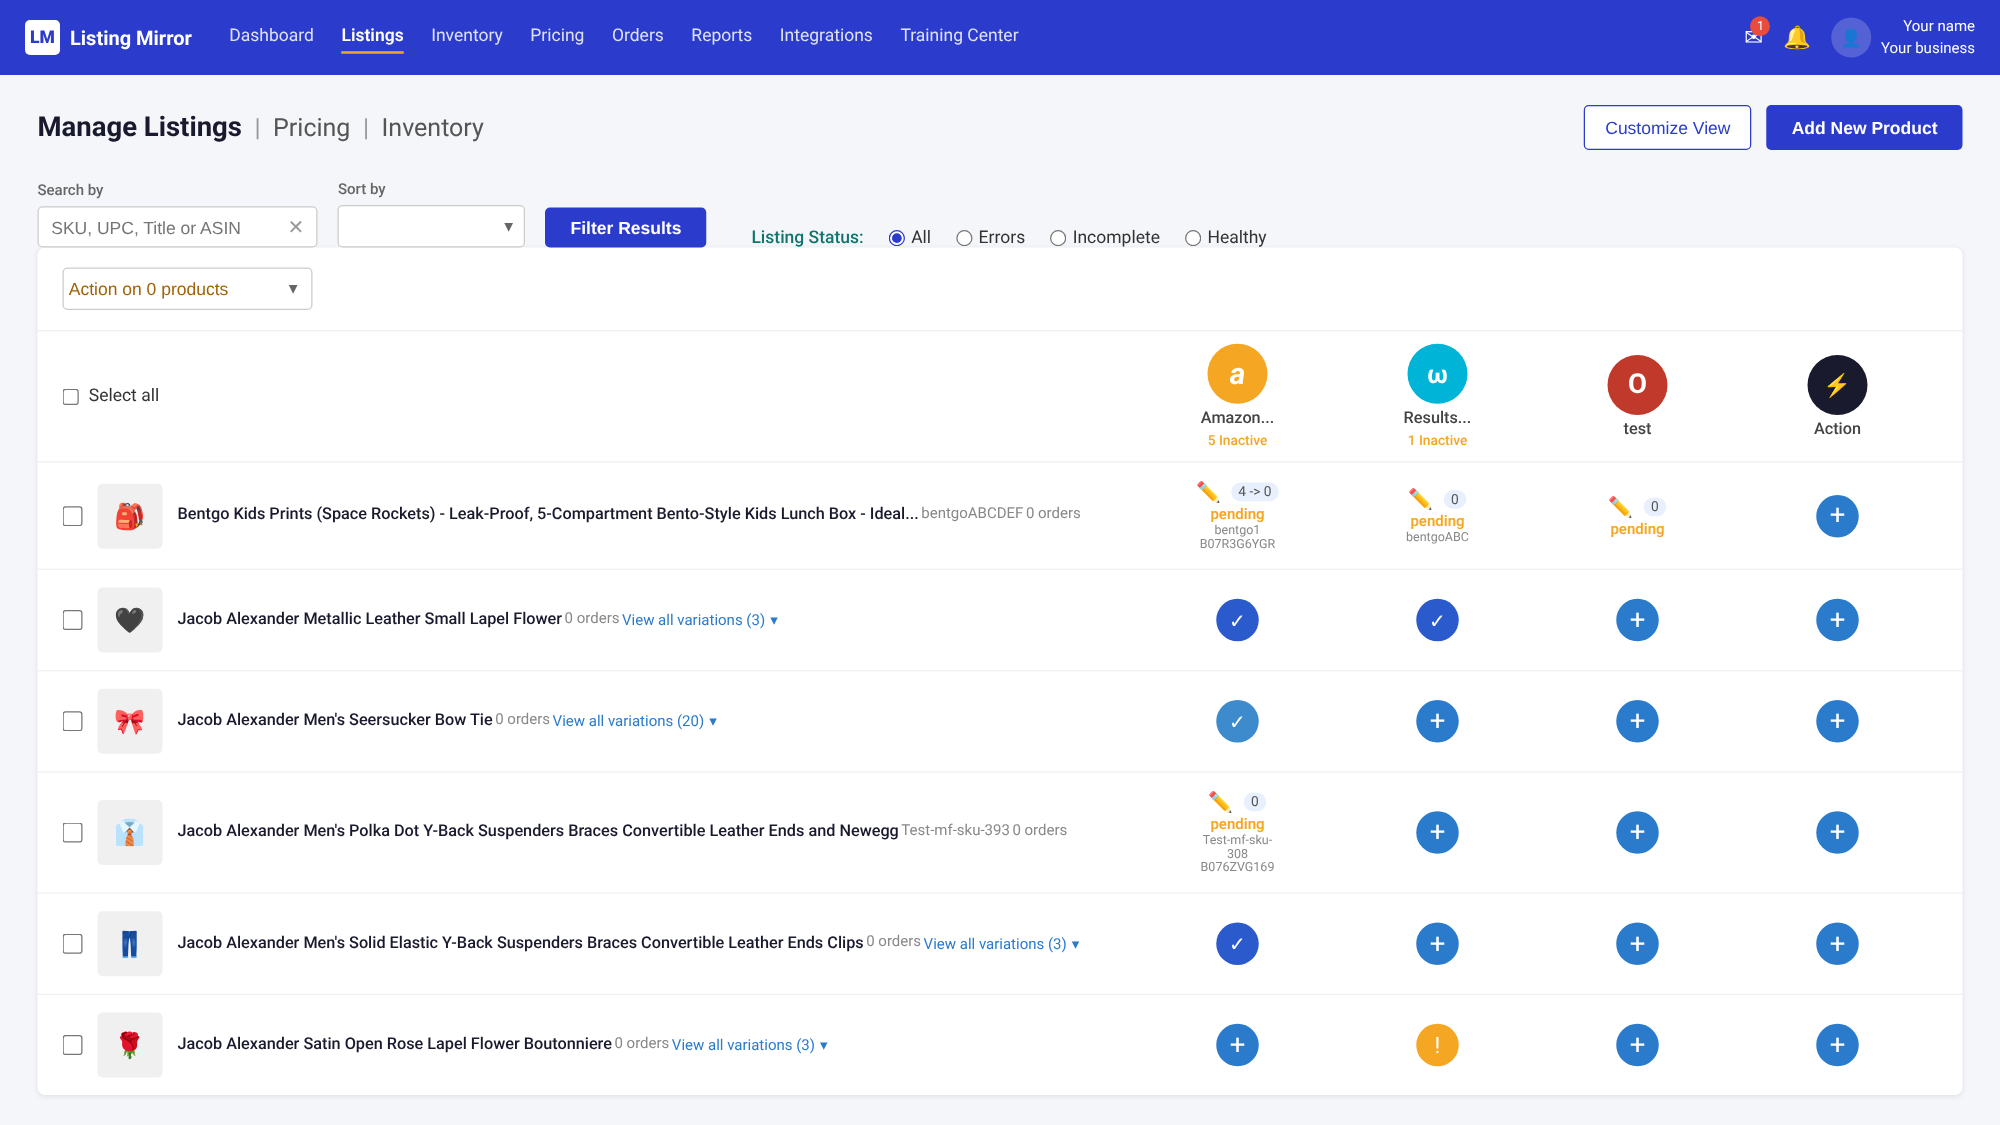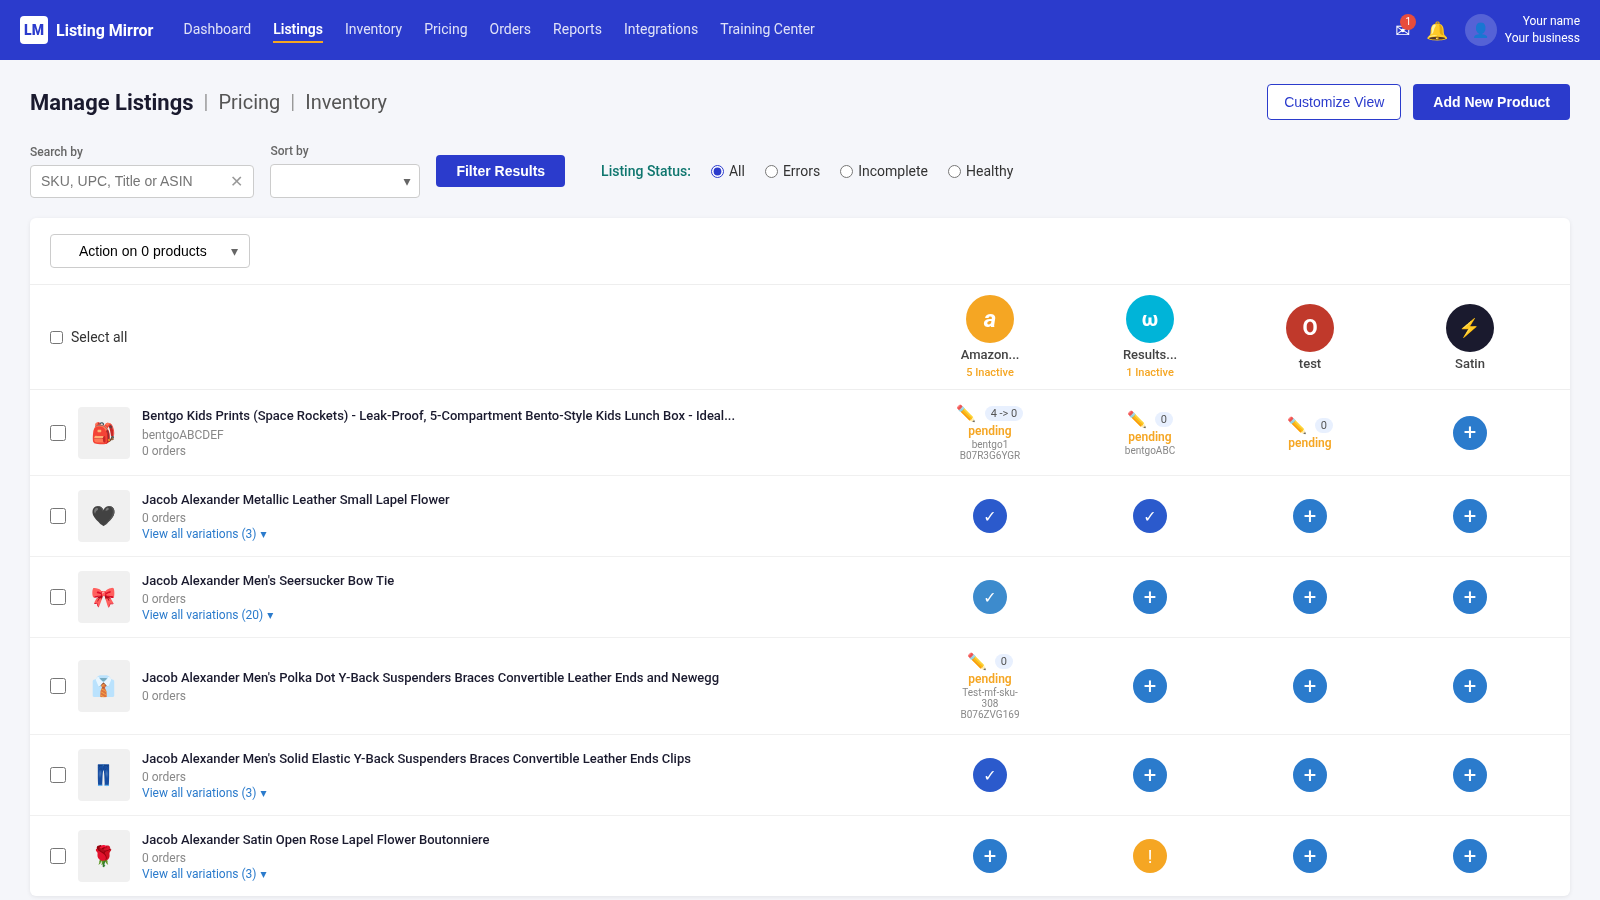--- a/index.html
+++ b/index.html
@@ -41,21 +41,21 @@
     .page { padding: 24px 30px; }
     .page-header { display: flex; align-items: center; justify-content: space-between; margin-bottom: 24px; }
     .page-title-row { display: flex; align-items: center; gap: 0; }
     .page-title { font-size: 22px; font-weight: 700; color: #1a1a2e; }
     .page-title-sep { color: #999; font-size: 20px; margin: 0 10px; }
     .page-title-sub { font-size: 20px; color: #555; cursor: pointer; }
     .btn-customize { border: 1.5px solid #2b3bcc; color: #2b3bcc; background: white; padding: 8px 16px; border-radius: 4px; cursor: pointer; font-size: 14px; font-weight: 500; }
     .btn-add { background: #2b3bcc; color: white; padding: 10px 20px; border-radius: 4px; border: none; cursor: pointer; font-size: 14px; font-weight: 600; }
 
     
-    .filters-row { display: flex; align-items: center; gap: 16px; margin-bottom: 20px; flex-wrap: wrap; }
+    .filters-row { display: flex; align-items: flex-end; gap: 16px; flex-wrap: wrap; }
     .filter-group { display: flex; flex-direction: column; gap: 6px; }
     .filter-label { font-size: 12px; color: #666; font-weight: 500; }
     .search-input-wrap { display: flex; align-items: center; border: 1px solid #ccc; border-radius: 4px; background: white; padding: 6px 10px; gap: 8px; min-width: 200px; }
     .search-input-wrap input { border: none; outline: none; font-size: 14px; color: #ef4444; background: transparent; width: 100%; }
     .clear-icon { color: #999; cursor: pointer; font-size: 16px; }
     .sort-select { border: 1px solid #ccc; border-radius: 4px; padding: 8px 30px 8px 10px; background: white; font-size: 14px; appearance: none; min-width: 150px; cursor: pointer; }
     .sort-wrap { position: relative; }
     .sort-wrap::after { content: '▾'; position: absolute; right: 10px; top: 50%; transform: translateY(-50%); pointer-events: none; color: #666; }
     .btn-filter { background: #2b3bcc; color: white; padding: 8px 20px; border-radius: 4px; border: none; cursor: pointer; font-size: 14px; font-weight: 600; }
 
@@ -64,38 +64,38 @@
     .status-label { font-size: 14px; color: #0f766e; font-weight: 500; }
     .radio-option { display: flex; align-items: center; gap: 5px; cursor: pointer; font-size: 14px; color: #333; }
     .radio-option input[type=radio] { accent-color: #2b3bcc; }
 
     
     .table-area { background: white; border-radius: 6px; box-shadow: 0 1px 4px rgba(0,0,0,0.08); }
 
     
     .action-bar { display: flex; align-items: center; padding: 16px 20px; border-bottom: 1px solid #eee; gap: 20px; }
     .action-select-wrap { position: relative; display: inline-block; }
-    .action-select { border: 1px solid #ccc; border-radius: 4px; padding: 8px 36px 8px 28px; background: white; font-size: 14px; appearance: none; cursor: pointer; min-width: 200px; color: #000000; }
+    .action-select { border: 1px solid #ccc; border-radius: 4px; padding: 8px 36px 8px 4px; background: white; font-size: 14px; appearance: none; cursor: pointer; min-width: 200px; color: #a16207; }
     .action-select-wrap::after { content: '▾'; position: absolute; right: 12px; top: 50%; transform: translateY(-50%); pointer-events: none; color: #666; }
 
     
     .channels-header { display: grid; grid-template-columns: 1fr 160px 160px 160px 160px; padding: 10px 20px; border-bottom: 1px solid #eee; align-items: center; }
     .select-all-row { display: flex; align-items: center; gap: 8px; font-size: 14px; color: #333; }
     .channel-col { display: flex; flex-direction: column; align-items: center; gap: 4px; }
     .channel-avatar { width: 48px; height: 48px; border-radius: 50%; display: flex; align-items: center; justify-content: center; font-size: 22px; font-weight: 700; color: white; }
     .channel-name { font-size: 13px; color: #444; font-weight: 500; text-align: center; }
     .channel-inactive { font-size: 11px; color: #f5a623; font-weight: 500; }
 
     
     .product-row { display: grid; grid-template-columns: 1fr 160px 160px 160px 160px; padding: 14px 20px; border-bottom: 1px solid #f0f0f0; align-items: center; }
     .product-row:last-child { border-bottom: none; }
     .product-info { display: flex; align-items: center; gap: 12px; }
     .product-check { width: 16px; height: 16px; }
     .product-img { width: 52px; height: 52px; object-fit: cover; border-radius: 4px; background: #f0f0f0; display: flex; align-items: center; justify-content: center; font-size: 20px; flex-shrink: 0; }
-    .product-details { display: flex; flex-direction: column; gap: 2px; }
+    .product-details { display: flex; flex-direction: row; gap: 2px; }
     .product-title { font-size: 13px; color: #1a1a2e; font-weight: 500; line-height: 1.4; }
     .product-sku { font-size: 12px; color: #888; }
     .product-orders { font-size: 12px; color: #888; }
     .product-variations { font-size: 12px; color: #2b7bcc; cursor: pointer; display: flex; align-items: center; gap: 4px; }
 
     
     .cell { display: flex; flex-direction: column; align-items: center; justify-content: center; gap: 2px; }
     .cell-check { width: 34px; height: 34px; border-radius: 50%; background: #2b5acc; display: flex; align-items: center; justify-content: center; color: white; font-size: 16px; cursor: pointer; }
     .cell-check.light { background: #3d8bcd; }
     .cell-add { width: 34px; height: 34px; border-radius: 50%; background: #2b7bcc; display: flex; align-items: center; justify-content: center; color: white; font-size: 20px; cursor: pointer; border: none; }
@@ -227,21 +227,21 @@
   </div><div class="channel-col">
     <div class="channel-avatar" style="background:#c0392b;">
       <span style="font-size:22px;">O</span>
     </div>
     <span class="channel-name">test</span>
 
   </div><div class="channel-col">
     <div class="channel-avatar" style="background:#1a1a2e;">
       <span style="font-size:18px;">⚡</span>
     </div>
-    <span class="channel-name">Satin</span>
+    <span class="channel-name">Action</span>
 
   </div></div>
     </div>
 
     <div id="products-container">
         <div class="product-row">
           <div class="product-info">
     <input type="checkbox" class="product-check" style="">
     <div class="product-img">🎒</div>
     <div class="product-details">
@@ -332,20 +332,21 @@
           <div class="cell">
             <div class="cell-add" style="width: 34px; height: 34px; border-radius: 50%; display: flex; align-items: center; justify-content: center; color: white; font-size: 22px; cursor: pointer; background: rgb(43, 123, 204); border: 2px solid rgb(43, 123, 204);">+</div>
           </div>
         </div>
         <div class="product-row">
           <div class="product-info">
     <input type="checkbox" class="product-check" style="">
     <div class="product-img">👔</div>
     <div class="product-details">
       <span class="product-title">Jacob Alexander Men's Polka Dot Y-Back Suspenders Braces Convertible Leather Ends and Newegg</span>
+      <span class="product-sku">Test-mf-sku-393</span>
       <span class="product-orders">0 orders</span>
 
     </div>
   </div>
           <div class="cell">
             <div class="cell-pending">
               <div class="cell-pending-top">
                 <span class="pending-icon">✏️</span>
                 <span class="pending-count">0</span>
               </div>

